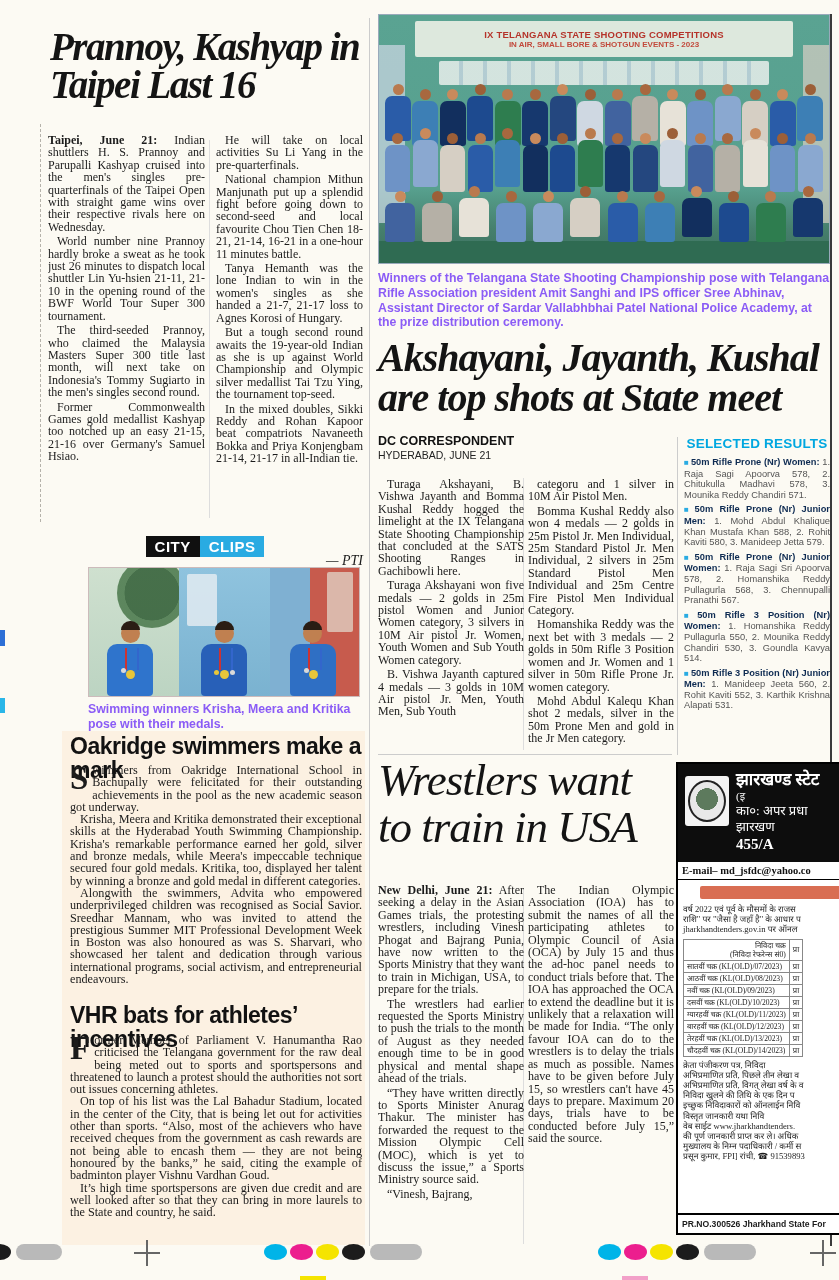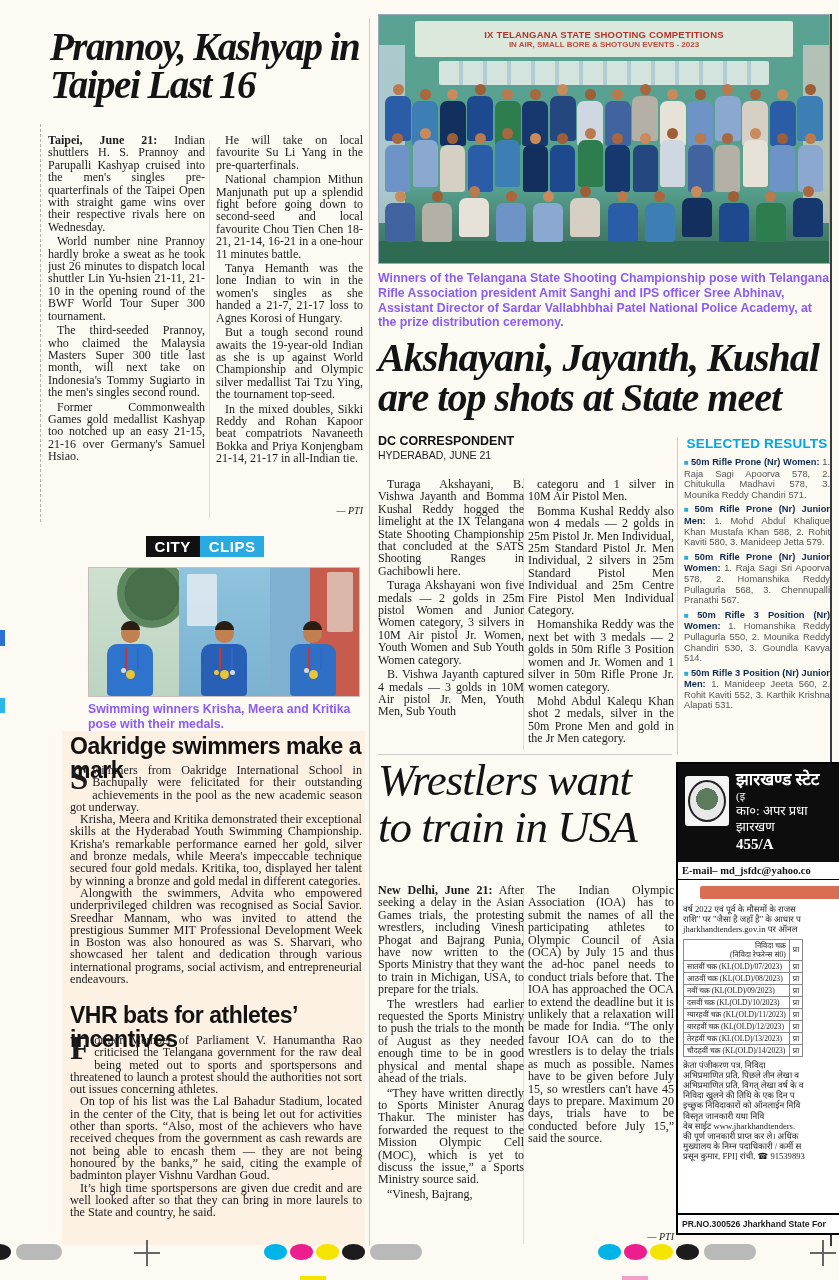--- a/index.html
+++ b/index.html
@@ -25,21 +25,21 @@
   .headline-3{font-size:45px;line-height:1.05;font-weight:400;letter-spacing:-1px;white-space:nowrap;}
   .subhead{font-family:"Liberation Sans",sans-serif;font-weight:700;font-size:23px;
            letter-spacing:-.5px;color:#121212;line-height:1.05;}
   .bodycol{font-size:12px;line-height:12.4px;text-align:justify;overflow:hidden;}
   .bodycol p{margin:0 0 2px 0;text-indent:9px;}
   .bodycol p.first{text-indent:0;}
   .bodywide{font-size:12.2px;line-height:12.3px;text-align:justify;overflow:hidden;}
   .bodywide p{margin:0;text-indent:10px;}
   .bodywide p.dc{text-indent:0;}
   .dc::first-letter{float:left;font-size:33px;line-height:26px;padding:1px 4px 0 0;font-weight:700;}
-  .credit{font-style:italic;text-align:right;font-size:10px;}
+  .credit{font-style:italic;text-align:right;font-size:14px;margin-top:48px;}
   .byline{font-family:"Liberation Sans",sans-serif;font-weight:700;font-size:12.5px;color:#111;}
   .dateline{font-family:"Liberation Sans",sans-serif;font-size:10.5px;color:#222;margin-top:1px;}
   .caption{font-family:"Liberation Sans",sans-serif;font-weight:700;font-size:12.3px;
            line-height:1.2;color:#8b5cf6;}
   
   .badge-wrap{display:flex;justify-content:center;}
   .badge{font-family:"Liberation Sans",sans-serif;font-weight:700;font-size:15px;
          padding:2px 9px;color:#fff;letter-spacing:.5px;}
   .badge.city{background:#101010;}
   .badge.clips{background:#29abe2;}
@@ -123,21 +123,21 @@
     <p class="first"><b>Taipei, June 21:</b><span> Indian shuttlers H. S. Prannoy and Parupalli Kashyap cruised into the men's singles pre-quarterfinals of the Taipei Open with straight game wins over their respective rivals here on Wednesday.</span></p>
     <div>
         <p>World number nine Prannoy hardly broke a sweat as he took just 26 minutes to dispatch local shuttler Lin Yu-hsien 21-11, 21-10 in the opening round of the BWF World Tour Super 300 tournament.</p>
         <p>The third-seeded Prannoy, who claimed the Malaysia Masters Super 300 title last month, will next take on Indonesia's Tommy Sugiarto in the men's singles second round.</p>
         <p>Former Commonwealth Games gold medallist Kashyap too notched up an easy 21-15, 21-16 over Germany's Samuel Hsiao.</p>
       </div>
   </div>
 
   <div class="abs bodycol" style="left:216px;top:134px;width:147px;height:372px;">
     <div>
-        <p>He will take on local favourite Su Li Yang in the pre-quarterfinals.</p>
+        <p>He will take on local activities Su Li Yang in the pre-quarterfinals.</p>
         <p>National champion Mithun Manjunath put up a splendid fight before going down to second-seed and local favourite Chou Tien Chen 18-21, 21-14, 16-21 in a one-hour 11 minutes battle.</p>
         <p>Tanya Hemanth was the lone Indian to win in the women's singles as she handed a 21-7, 21-17 loss to Agnes Korosi of Hungary.</p>
         <p>But a tough second round awaits the 19-year-old Indian as she is up against World Championship and Olympic silver medallist Tai Tzu Ying, the tournament top-seed.</p>
         <p>In the mixed doubles, Sikki Reddy and Rohan Kapoor beat compatriots Navaneeth Bokka and Priya Konjengbam 21-14, 21-17 in all-Indian tie.</p>
       </div>
   </div>
   <div class="abs credit" style="left:216px;top:505px;width:147px;">— PTI</div>
 
   <div class="abs badge-wrap" style="left:48px;top:536px;width:314px;">
     <span class="badge city">CITY</span>

